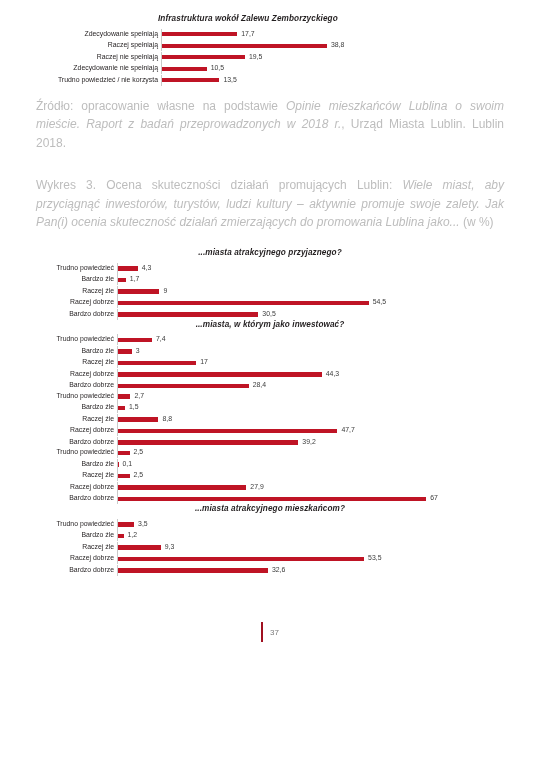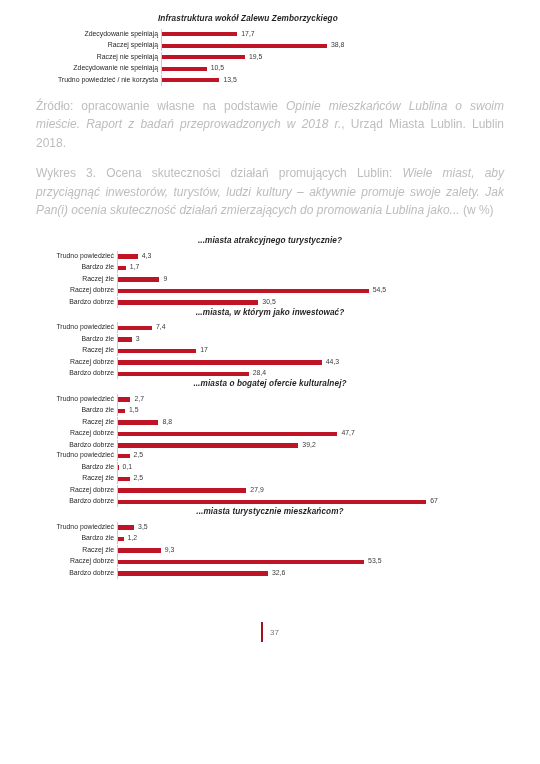--- a/index.html
+++ b/index.html
@@ -99,21 +99,21 @@
   .prose {
     font-size: 12px;
     line-height: 1.55;
     color: #bdbdbd;
     text-align: justify;
     margin: 0;
   }
   .prose .it { font-style: italic; }
 
   .source-note { margin-top: 11px; }
-  .figure-caption { margin-top: 12px; }
+  .figure-caption { margin-top: 24px; }
 
   .spacer-sm { height: 14px; }
   .spacer-md { height: 16px; }
 
   
   .footer {
     position: absolute;
     left: 0;
     right: 0;
     bottom: 26px;
@@ -190,21 +190,21 @@
     <span>Źródło: opracowanie własne na podstawie </span><span class="it">Opinie mieszkańców Lublina o swoim mieście. Raport z badań przeprowadzonych w 2018 r.</span><span>, Urząd Miasta Lublin. Lublin 2018.</span>
   </p>
 
   <p class="prose figure-caption">
     <span>Wykres 3. Ocena skuteczności działań promujących Lublin: </span><span class="it">Wiele miast, aby przyciągnąć inwestorów, turystów, ludzi kultury – aktywnie promuje swoje zalety. Jak Pan(i) ocenia skuteczność działań zmierzających do promowania Lublina jako...</span><span> (w %)</span>
   </p>
 
   <div class="spacer-md"></div>
 
   <div class="chart-block chart-sub">
-    <div class="chart-title">...miasta atrakcyjnego turystycznie?</div>
+    <div class="chart-title">...miasta atrakcyjnego przyjaznego?</div>
     <div class="plot">
         <div class="bar-row">
           <div class="bar-label">Trudno powiedzieć</div>
           <div class="axis-seg"></div>
           <div class="bar-wrap">
             <div class="bar" style="width: 19.78px; background: rgb(191, 20, 37);"></div>
             <div class="bar-value">4,3</div>
           </div>
         </div>
         <div class="bar-row">
@@ -282,21 +282,20 @@
           <div class="axis-seg"></div>
           <div class="bar-wrap">
             <div class="bar" style="width: 130.64px; background: rgb(191, 20, 37);"></div>
             <div class="bar-value">28,4</div>
           </div>
         </div>
       </div>
   </div>
 
   <div class="chart-block chart-sub">
-    <div class="chart-title">...miasta o bogatej ofercie kulturalnej?</div>
     <div class="plot">
         <div class="bar-row">
           <div class="bar-label">Trudno powiedzieć</div>
           <div class="axis-seg"></div>
           <div class="bar-wrap">
             <div class="bar" style="width: 12.42px; background: rgb(191, 20, 37);"></div>
             <div class="bar-value">2,7</div>
           </div>
         </div>
         <div class="bar-row">
@@ -373,21 +372,21 @@
           <div class="axis-seg"></div>
           <div class="bar-wrap">
             <div class="bar" style="width: 308.2px; background: rgb(191, 20, 37);"></div>
             <div class="bar-value">67</div>
           </div>
         </div>
       </div>
   </div>
 
   <div class="chart-block chart-sub">
-    <div class="chart-title">...miasta turystycznie mieszkańcom?</div>
+    <div class="chart-title">...miasta atrakcyjnego mieszkańcom?</div>
     <div class="plot">
         <div class="bar-row">
           <div class="bar-label">Trudno powiedzieć</div>
           <div class="axis-seg"></div>
           <div class="bar-wrap">
             <div class="bar" style="width: 16.1px; background: rgb(191, 20, 37);"></div>
             <div class="bar-value">3,5</div>
           </div>
         </div>
         <div class="bar-row">

